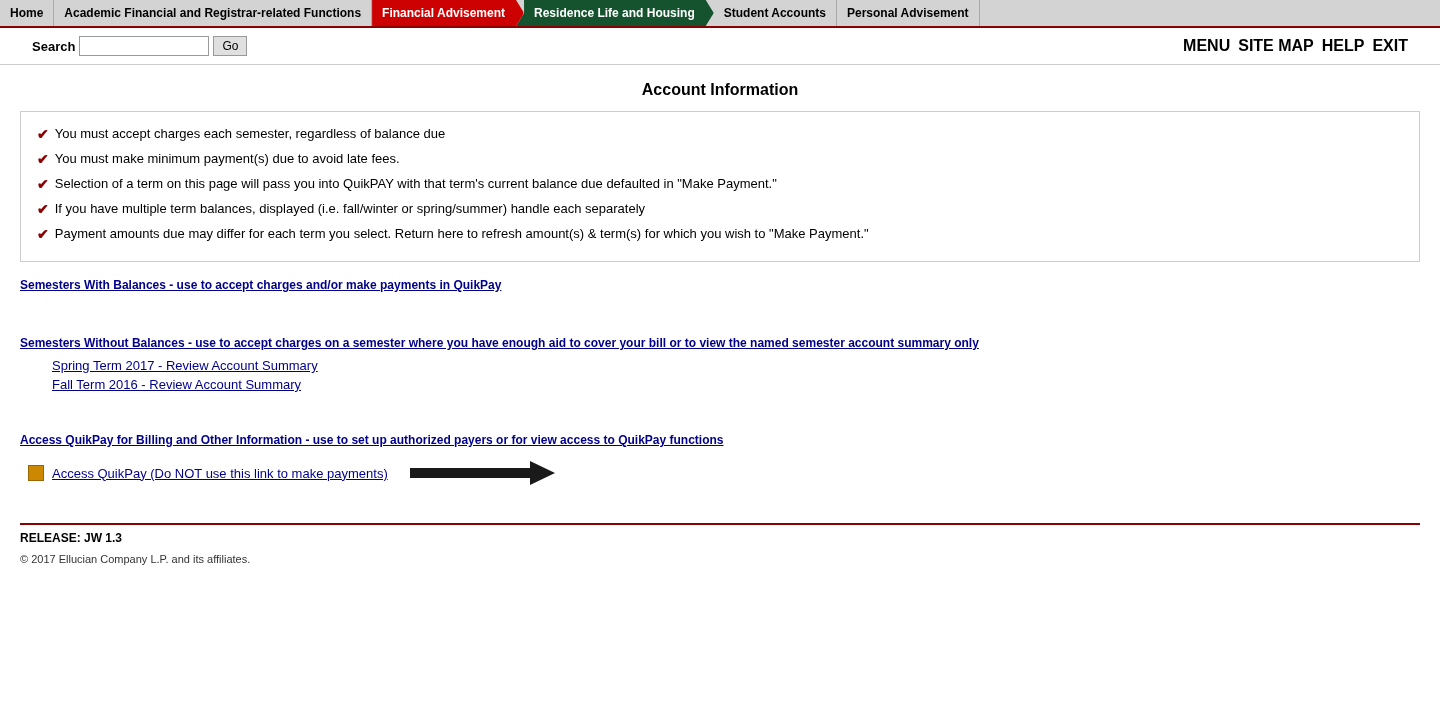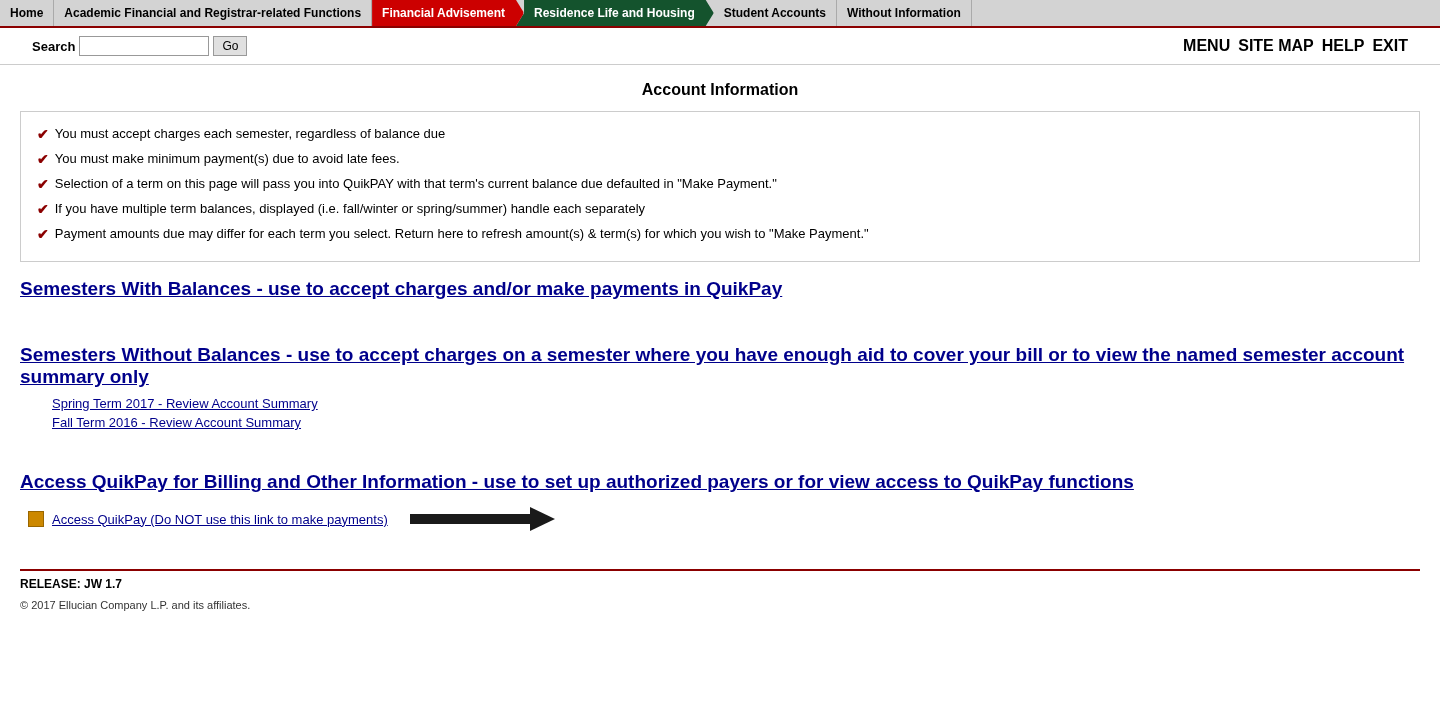--- a/index.html
+++ b/index.html
@@ -116,21 +116,21 @@
       margin-right: 6px;
       font-size: 14px;
       flex-shrink: 0;
     }
 
     
     .section-link {
       display: block;
       color: #00008b;
       text-decoration: underline;
-      font-size: 19px;
+      font-size: 12px;
       font-weight: bold;
       cursor: pointer;
       margin-bottom: 8px;
       margin-top: 16px;
     }
 
     
     .sub-items {
       margin-left: 32px;
       margin-top: 8px;
@@ -186,21 +186,21 @@
   </style>
 </head>
 <body>
 
 <nav class="nav-bar">
   <a class="nav-item">Home</a>
   <a class="nav-item">Academic Financial and Registrar-related Functions</a>
   <a class="nav-item active-financial">Financial Advisement</a>
   <a class="nav-item active-residence">Residence Life and Housing</a>
   <a class="nav-item">Student Accounts</a>
-  <a class="nav-item">Without Information</a>
+  <a class="nav-item">Personal Advisement</a>
 </nav>
 
 <div class="top-bar">
   <div class="search-area">
     <label class="search-label">Search</label>
     <input class="search-input" type="text" style="">
     <button class="go-button">Go</button>
   </div>
   <div class="menu-links">
     <a class="menu-link">MENU</a>
@@ -254,15 +254,15 @@
   <div class="quikpay-row">
     <span class="quikpay-icon"></span>
     <a class="sub-link" style="margin-bottom:0;">Access QuikPay (Do NOT use this link to make payments)</a>
 
     <svg class="arrow-img" viewBox="0 0 160 36" xmlns="http://www.w3.org/2000/svg">
       <line x1="10" y1="18" x2="140" y2="18" stroke="#1a1a1a" stroke-width="10"></line>
       <polygon points="130,6 155,18 130,30" fill="#1a1a1a"></polygon>
     </svg>
   </div>
 
-  <div class="footer-release">RELEASE: JW 1.7</div>
+  <div class="footer-release">RELEASE: JW 1.3</div>
   <div class="footer-copyright">© 2017 Ellucian Company L.P. and its affiliates.</div>
 </div>
 
 </body></html>

